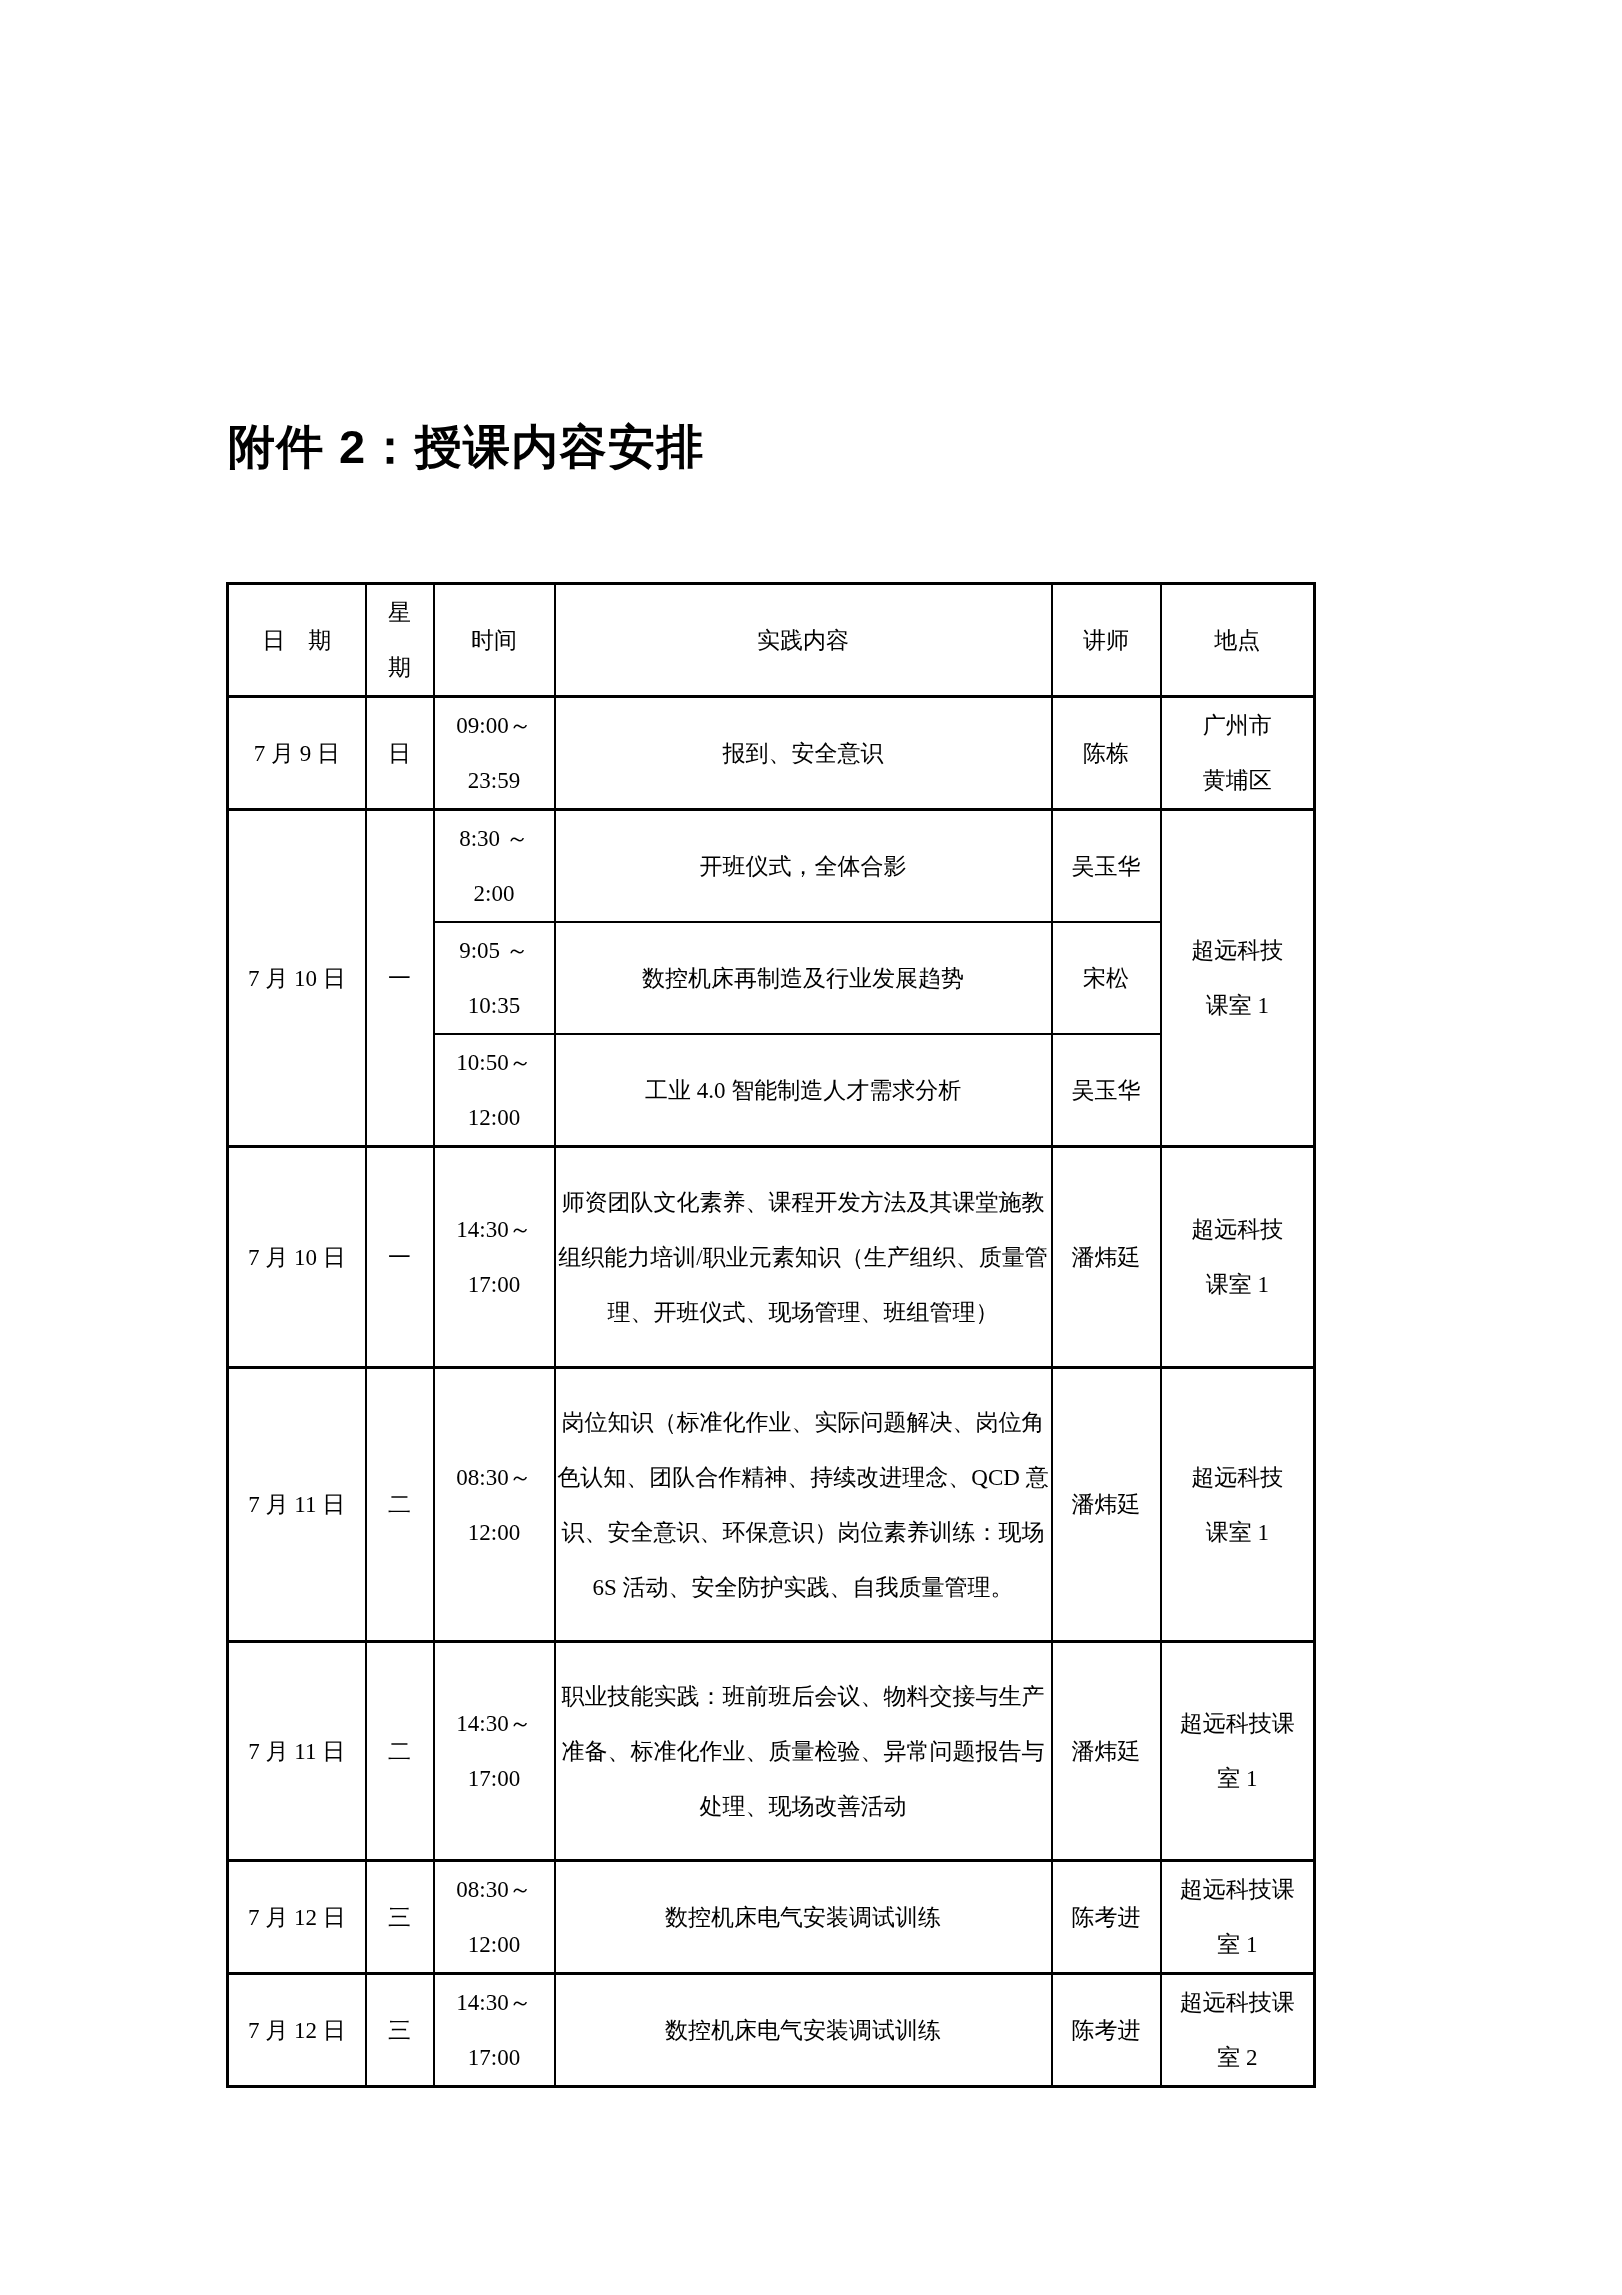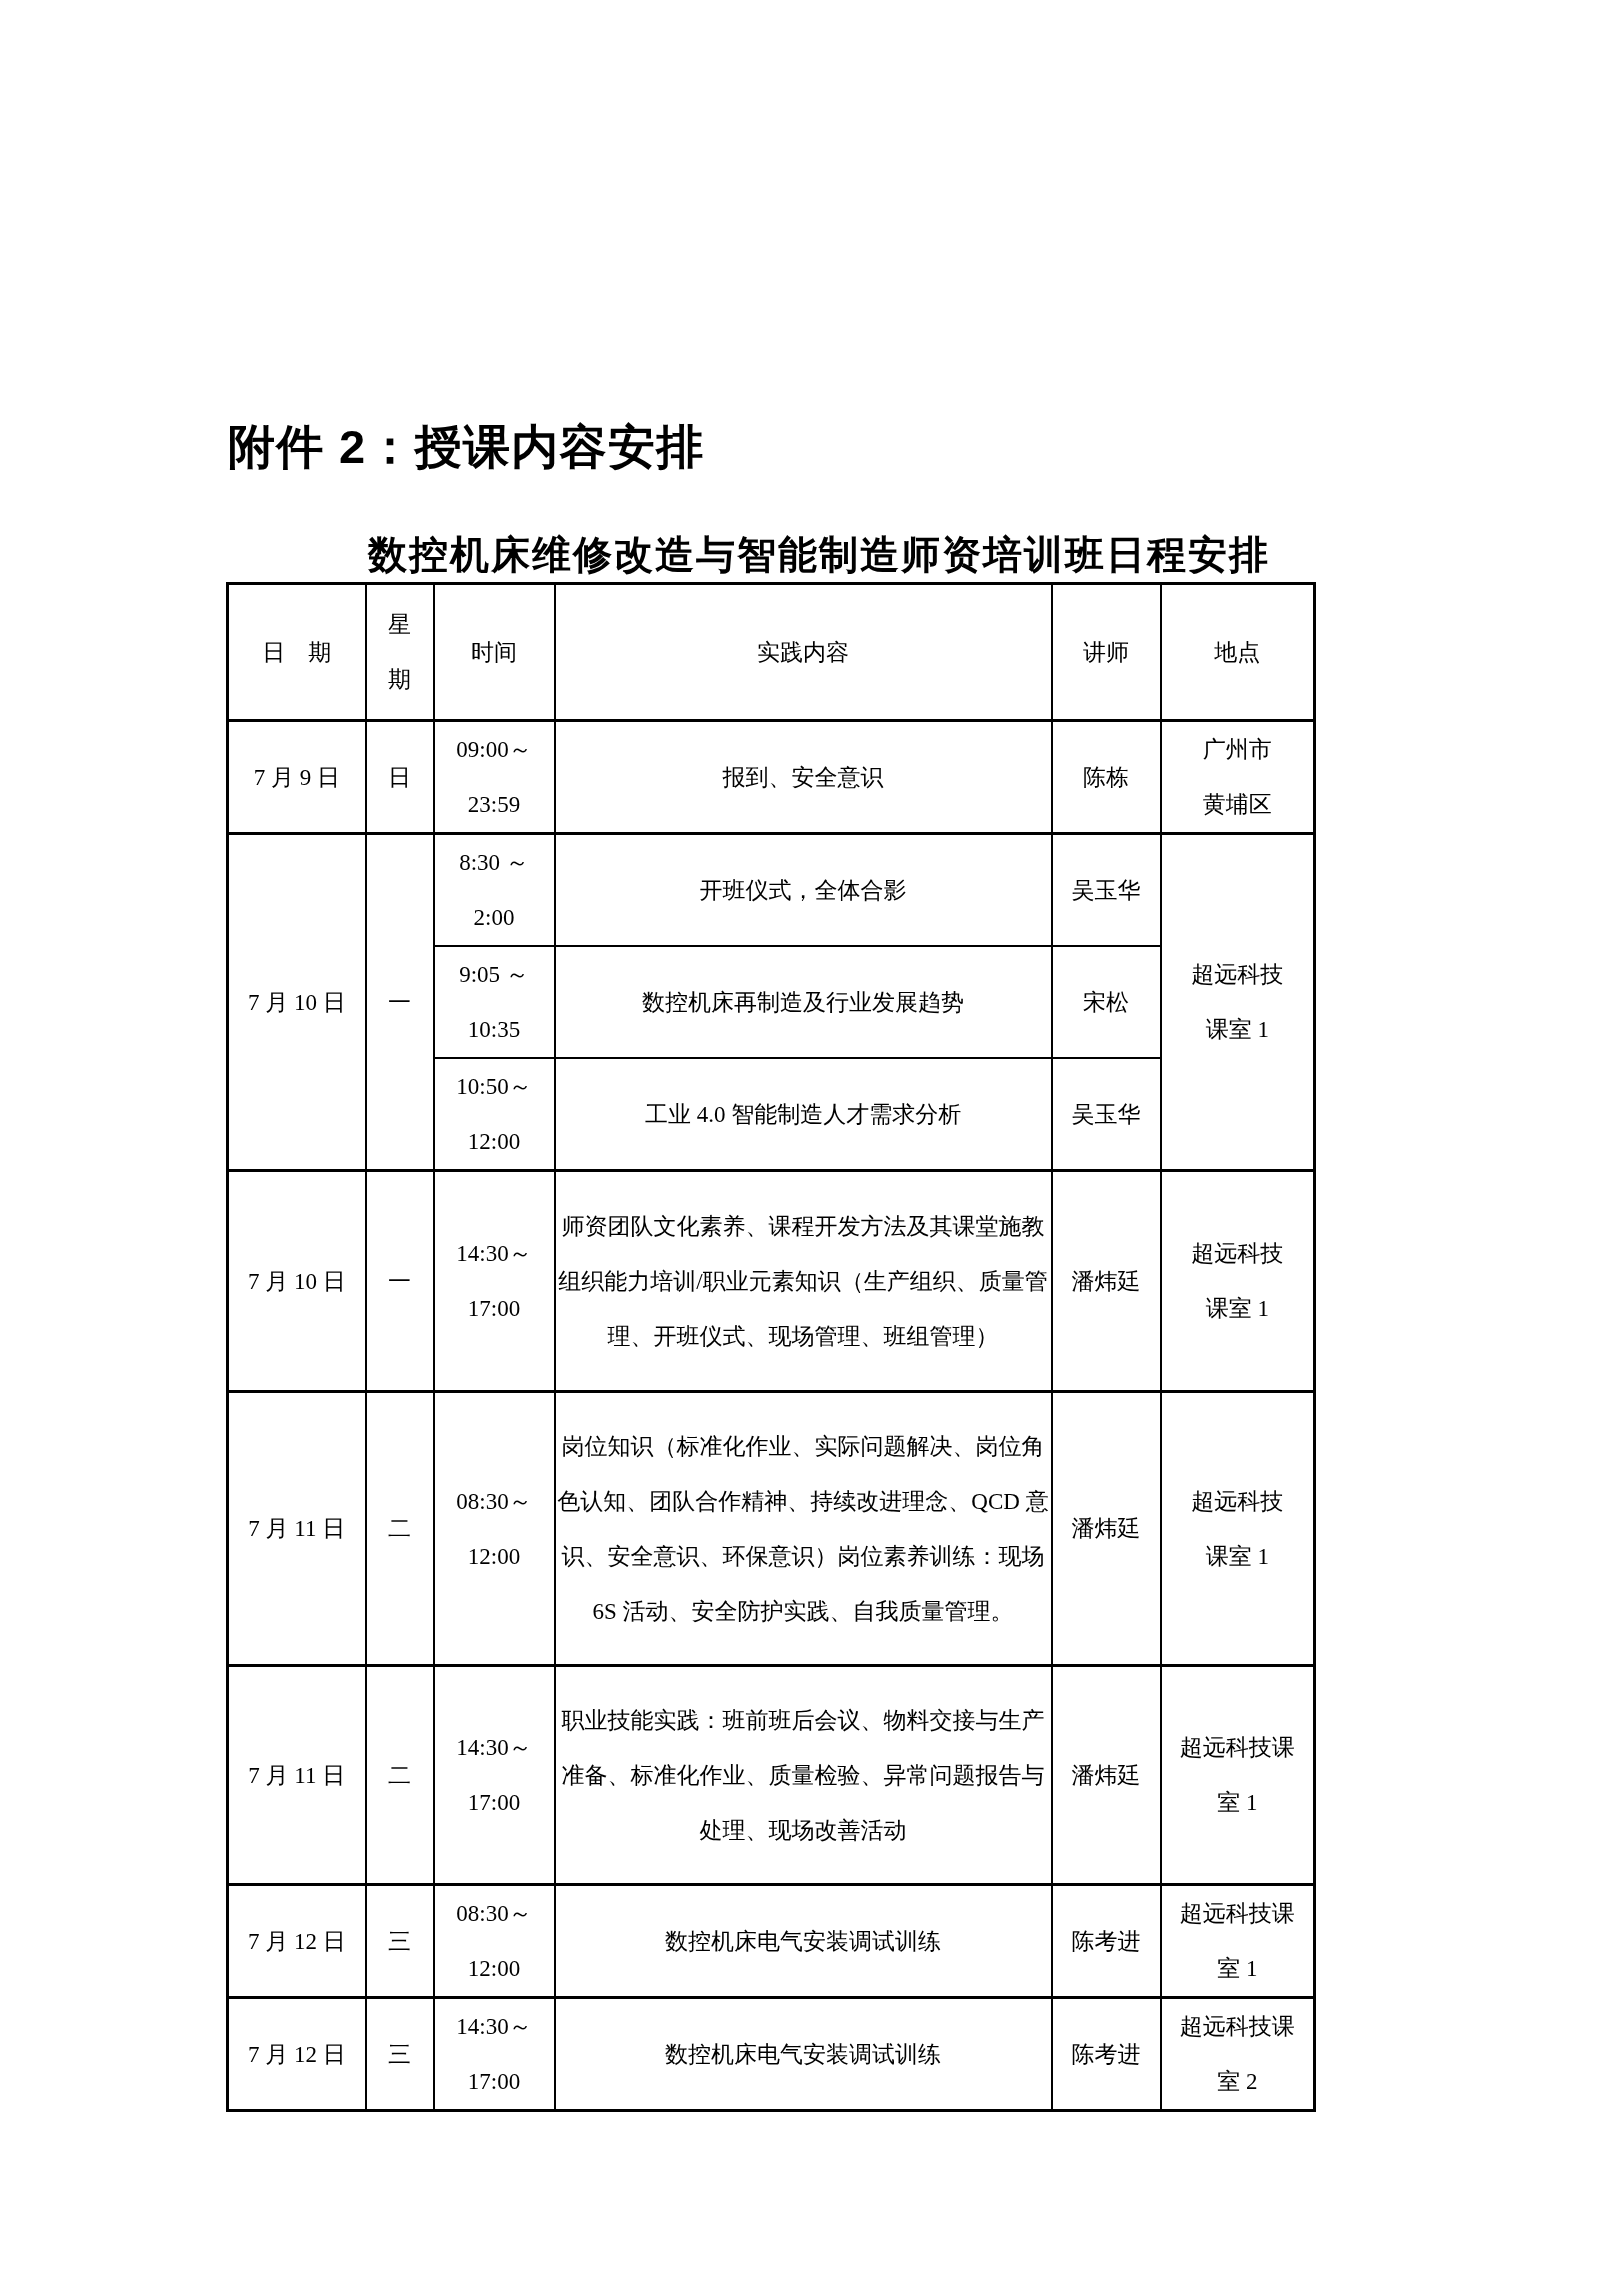--- a/index.html
+++ b/index.html
@@ -64,21 +64,21 @@
   tr.grp > td { border-top-width: 3.3px; }
   
   tr.sub > td { border-top-width: 2.6px; }
   td.content {
     text-align: left;
     padding: 0 6.5px 0 9.2px;
   }
   td.nowrap, .nowrap { white-space: nowrap; }
   .week-head {
     width: 1.1em;
-    margin: 12px auto;
+    margin: 0 auto;
     word-break: break-all;
     line-height: 55px;
   }
   .tline, .lline { line-height: 55px; white-space: nowrap; }
   
   tr.h-header { height: 109px; }
   tr.h-r171 { height: 112px; }
   tr.h-r169 { height: 111px; }
   tr.h-r338 { height: 221px; }
   tr.h-r419 { height: 274px; }
@@ -86,21 +86,20 @@
   tr.h-r167 { height: 109px; }
   tr.h-r170 { height: 111px; }
 </style>
 </head>
 <body>
 
 <div class="page">
 
   <div class="doc-heading">附件 2：授课内容安排</div>
 
-  <div class="table-title">数控机床维修改造与智能制造师资培训班日程安排</div>
 
   <div class="schedule-wrap">
     <table class="schedule">
       <colgroup>
         <col style="width:138px">
           <col style="width:68px">
           <col style="width:121px">
         <col style="width:497px">
           <col style="width:109px">
           <col style="width:154px">

